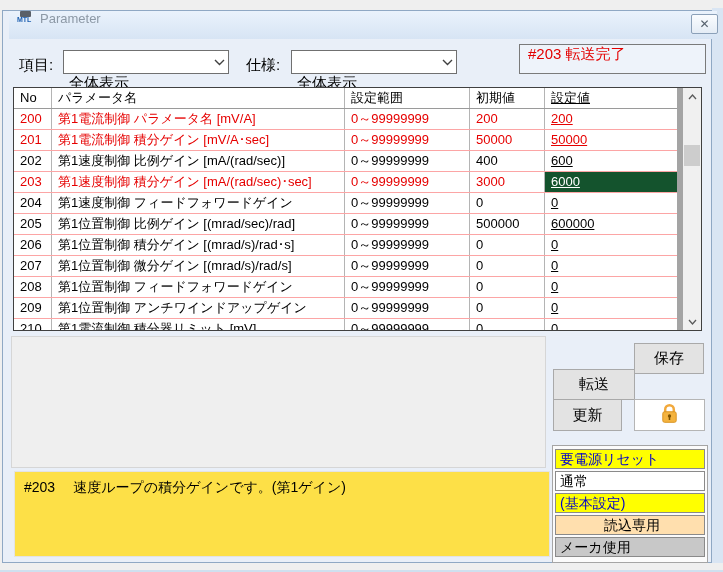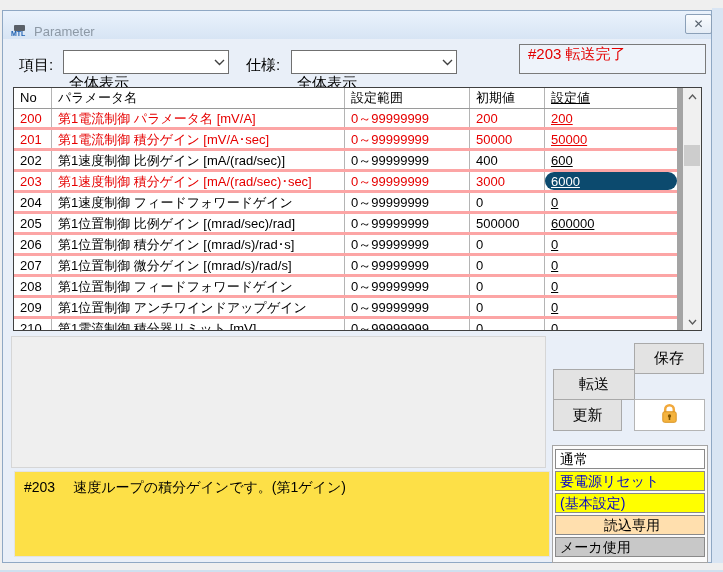--- a/index.html
+++ b/index.html
@@ -8,47 +8,47 @@
   .screen { position:relative; width:723px; height:572px; overflow:hidden; background:#efefef; }
 
   
   .behind-strip { position:absolute; left:0; top:0; width:723px; height:10px; background:#fff; border-bottom:1px solid #a9a9a9; overflow:hidden; }
   .behind-text { position:absolute; left:2px; top:-7px; font-size:13px; color:#101010; letter-spacing:2px; white-space:nowrap; }
   .right-strip { position:absolute; left:712px; top:8px; width:11px; height:564px; background:#d9e5f3; }
   .bottom-strip { position:absolute; left:0; top:563px; width:723px; height:9px; background:#efefef; border-bottom:2px solid #cfe0ef; }
 
   
   .dialog { position:absolute; left:2px; top:10px; width:710px; height:553px; background:#e9eff8; border:1px solid #8fa8c4; }
-  .titlebar { position:absolute; left:0; top:0; width:100%; height:28px; background:linear-gradient(#eaf2fc,#d7e4f4); display:flex; align-items:flex-end; }
+  .titlebar { position:absolute; left:6px; top:0; width:100%; height:28px; background:linear-gradient(#eaf2fc,#d7e4f4); display:flex; align-items:flex-start; }
   .app-icon { width:17px; height:14px; margin-left:8px; position:relative; }
   .app-icon .bar { position:absolute; left:3px; top:0; width:11px; height:6px; background:#5a6068; border-radius:1px; }
   .app-icon .mtl { position:absolute; left:0; top:5px; font-size:7px; font-weight:bold; color:#1c5fb0; letter-spacing:0; }
   .title-text { margin-left:6px; font-size:13px; color:#8d99a6; }
   .close-btn { position:absolute; left:682px; top:3px; width:27px; height:20px; background:linear-gradient(#fafcfe,#e4ecf5); border:1px solid #8ba0b8; border-radius:2px; color:#55606c; font-size:12px; font-weight:bold; text-align:center; line-height:18px; cursor:default; }
 
   
   .lbl { position:absolute; font-size:15px; color:#000; }
   .combo { position:absolute; width:166px; height:24px; background:#fff; border:1px solid #707070; font-size:15px; display:flex; align-items:center; }
   .combo .val { padding-left:5px; flex:1; overflow:hidden; white-space:nowrap;margin-top:43px; }
   .combo .chev { width:18px; display:flex; justify-content:center; }
 
   .status-box { position:absolute; left:516px; top:33px; width:187px; height:30px; background:#eef3fa; border:1px solid #7a7a7a; display:flex; }
   .status-box span { padding-left:8px; font-size:15px; color:#e30000; }
 
   
   .grid { position:absolute; left:10px; top:76px; width:689px; height:244px; background:#fff; border:1px solid #404040; overflow:hidden; }
   .grid-inner { display:flex; width:687px; height:242px; }
   .grid-cols { width:663px; }
-  .g-row { display:flex; height:21px; border-bottom:3px solid #fca5a5; background:#fff; }
+  .g-row { display:flex; height:21px; border-bottom:1px solid #fca5a5; background:#fff; }
   .g-head { height:21px; border-bottom:1px solid #9a9a9a; }
   .g-row > div { border-right:1px solid #b4b4b4; font-size:13px; line-height:20px; white-space:nowrap; overflow:hidden; padding-left:6px; color:#000; }
   .g-head > div { font-size:13px; color:#000; }
   .c-no{width:38px;} .c-name{width:293px;} .c-range{width:125px;} .c-init{width:75px;} .c-set{width:132px; border-right:none !important;text-decoration:underline;}
   .g-row.red > div { color:#e60000; }
-  .g-row > div.sel { background:#0c4a6e; color:#fff !important;border-radius:9px; }
+  .g-row > div.sel { background:#14532d; color:#fff !important; }
   .filler { width:6px; background:#a4a4a4; }
   .vscroll { width:18px; background:#f0f0f0; position:relative; }
   .vs-arrow { position:absolute; left:0; width:18px; height:17px; display:flex; align-items:center; justify-content:center; }
   .vs-up{ top:0; } .vs-down{ bottom:0; }
   .vs-thumb { position:absolute; left:1px; top:57px; width:16px; height:21px; background:#cdcdcd; }
 
   
   .group-panel { position:absolute; left:8px; top:325px; width:535px; height:132px; background:#efefef; border:1px solid #d6d6d6; }
   .desc-box { position:absolute; left:11px; top:460px; width:536px; height:86px; background:#fde047; border:1px solid #e3e3e3; font-size:14px; color:#000; }
   .desc-box .inner { padding:7px 0 0 9px; display:flex; }
@@ -241,21 +241,21 @@
         <svg width="23" height="23" viewBox="0 0 24 24">
           <path d="M7.5 11 V7.8 a4.5 4.5 0 0 1 9 0 V11" fill="none" stroke="#f2a93c" stroke-width="2.6"></path>
           <rect x="5" y="10.2" width="14" height="11" rx="1.8" fill="#f4b33f" stroke="#d8921f" stroke-width="1"></rect>
           <circle cx="12" cy="14.6" r="1.7" fill="#7e5200"></circle>
           <rect x="11.2" y="15.2" width="1.6" height="3.6" fill="#7e5200"></rect>
         </svg>
       </span>
     </div>
 
     <div class="legend" id="legend-panel">
+        <div class="legend-item" style="background: rgb(255, 255, 0); color: rgb(0, 0, 208);">要電源リセット</div>
         <div class="legend-item" style="background: rgb(255, 255, 255); color: rgb(0, 0, 0);">通常</div>
-        <div class="legend-item" style="background: rgb(255, 255, 0); color: rgb(0, 0, 208);">要電源リセット</div>
         <div class="legend-item" style="background: rgb(255, 255, 0); color: rgb(0, 0, 208);">(基本設定)</div>
         <div class="legend-item" style="background: rgb(255, 223, 174); color: rgb(0, 0, 0); text-align: center;">読込専用</div>
         <div class="legend-item" style="background: rgb(200, 200, 200); color: rgb(0, 0, 0);">メーカ使用</div>
       </div>
 
   </div>
 </div>
 
 </body></html>

